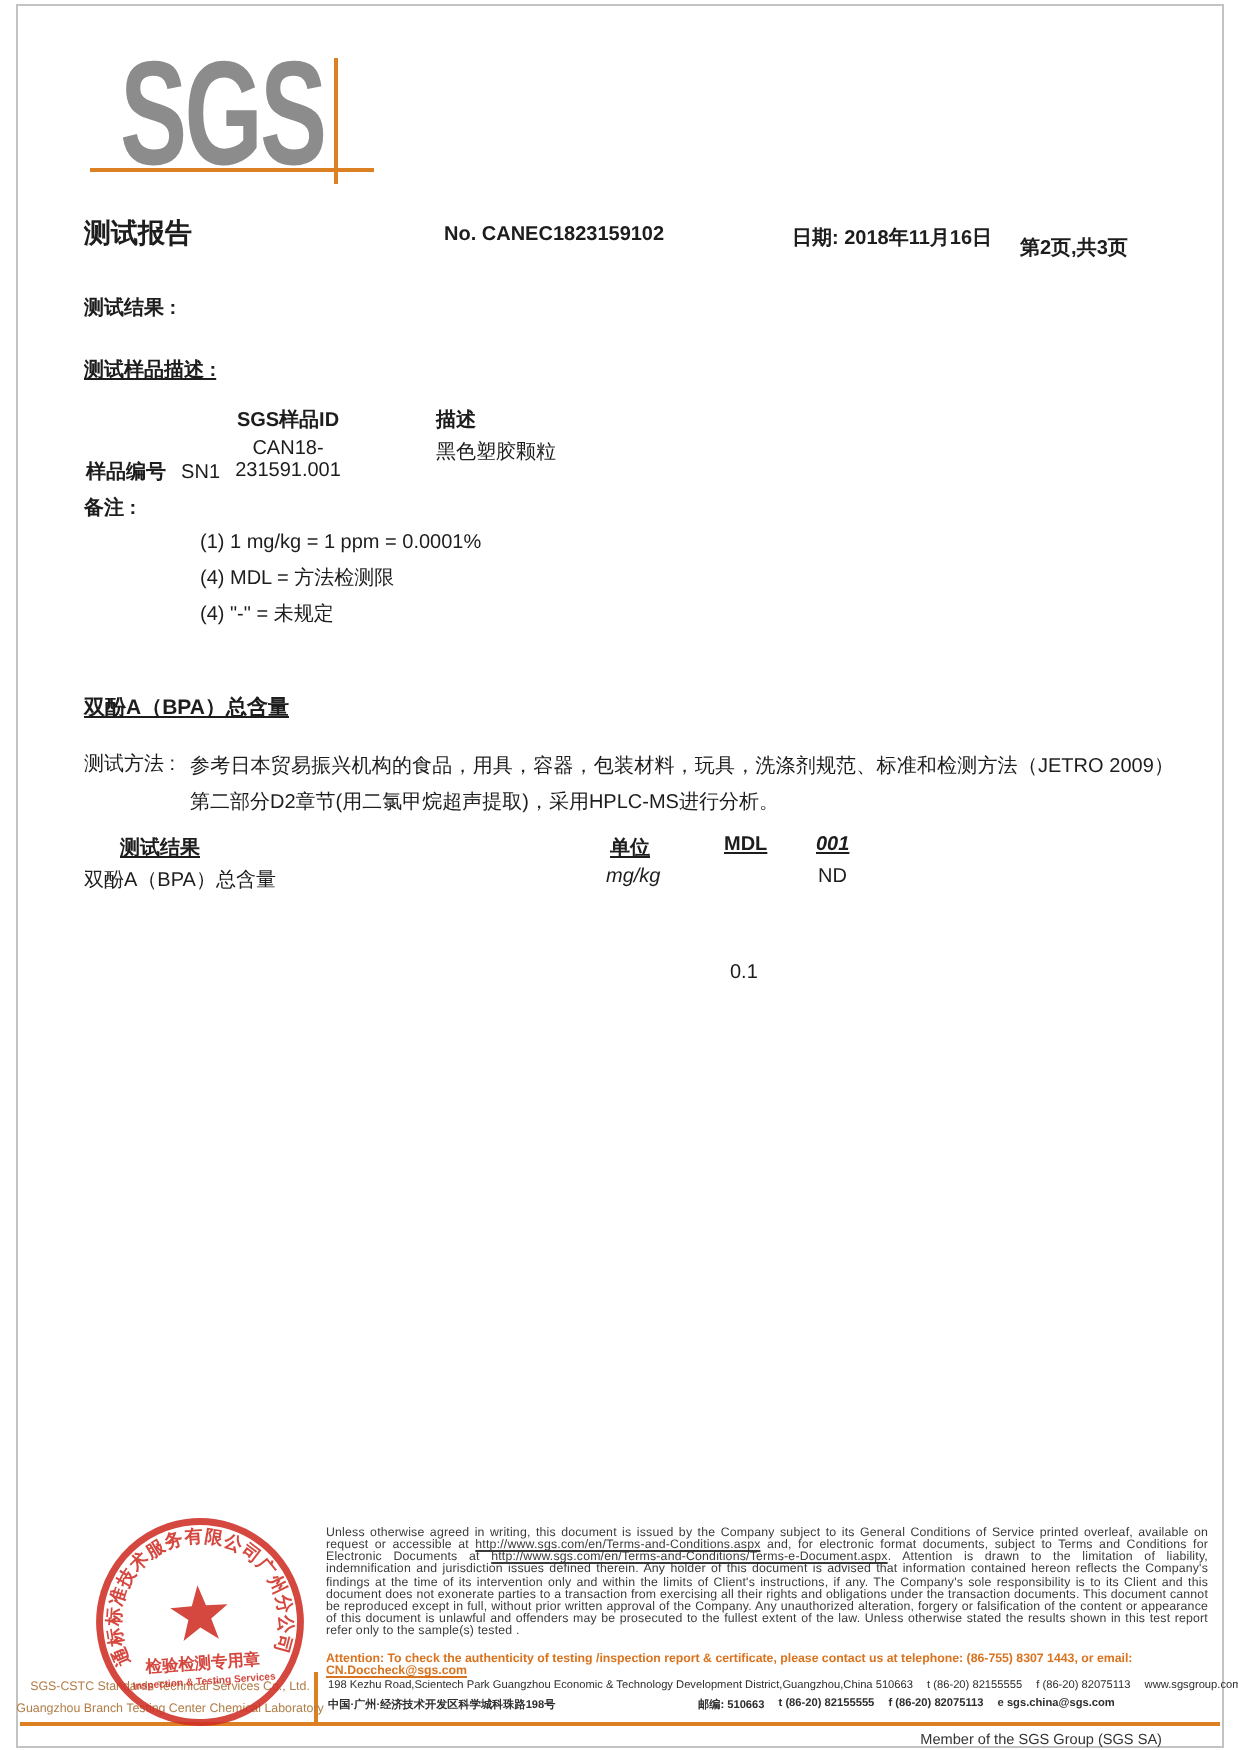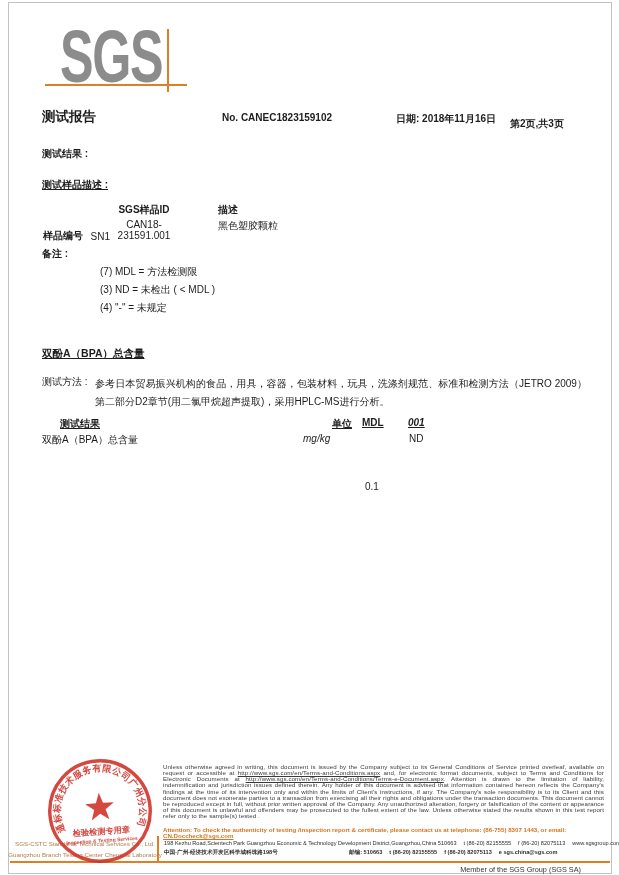--- a/index.html
+++ b/index.html
@@ -46,21 +46,21 @@
 
   .remarks-label { left: 42px; top: 247px; }
   .remarks-list { position: absolute; left: 100px; top: 263px; font-size: 10px; line-height: 18.2px; }
 
   .bpa-heading { position: absolute; left: 42px; top: 347px; font-size: 10.5px; font-weight: bold; text-decoration: underline; }
   .method-label { left: 42px; top: 375px; font-weight: normal; }
   .method-text { position: absolute; left: 95px; top: 375px; width: 492px; font-size: 10px; line-height: 17.5px; text-align: justify; }
 
   .rt-head span, .rt-row span { position: absolute; font-size: 10px; }
   .rt-item-h { left: 60px; top: 417px; font-weight: bold; text-decoration: underline; }
-  .rt-unit-h { left: 305px; top: 417px; font-weight: bold; text-decoration: underline; margin-left: 27px; }
+  .rt-unit-h { left: 305px; top: 417px; font-weight: bold; text-decoration: underline; }
   .rt-mdl-h  { left: 362px; top: 417px; font-weight: bold; text-decoration: underline; }
   .rt-001-h  { left: 408px; top: 417px; font-weight: bold; font-style: italic; text-decoration: underline; }
   .rt-item   { left: 42px;  top: 433px; }
   .rt-unit   { left: 303px; top: 433px; font-style: italic; }
   .rt-mdl    { left: 365px; top: 433px; margin-top: 48px; }
   .rt-val    { left: 409px; top: 433px; }
 
   
   .legal-block {
     position: absolute; left: 163px; top: 764px; width: 441px;
@@ -116,22 +116,22 @@
   <span class="abs label st-h1">样品编号</span>
   <span class="abs label st-h2">SGS样品ID</span>
   <span class="abs label st-h3">描述</span>
   <span class="abs txt st-c1">SN1</span>
   <span class="abs txt st-c2">CAN18-231591.001</span>
   <span class="abs txt st-c3">黑色塑胶颗粒</span>
 </div>
 
 <div class="abs label remarks-label">备注 :</div>
 <div class="remarks-list">
-  <div>(7) MDL = 方法检测限</div>
-  <div>(3) ND = 未检出 ( &lt; MDL )</div>
+  <div>(1) 1 mg/kg = 1 ppm = 0.0001%</div>
+  <div>(4) MDL = 方法检测限</div>
   <div>(4) "-" = 未规定</div>
 </div>
 
 <div class="bpa-heading">双酚A（BPA）总含量</div>
 <div class="abs txt method-label">测试方法 :</div>
 <div class="method-text">参考日本贸易振兴机构的食品，用具，容器，包装材料，玩具，洗涤剂规范、标准和检测方法（JETRO 2009）第二部分D2章节(用二氯甲烷超声提取)，采用HPLC-MS进行分析。</div>
 
 <div class="rt-head">
   <span class="rt-item-h">测试结果</span>
   <span class="rt-unit-h">单位</span>

